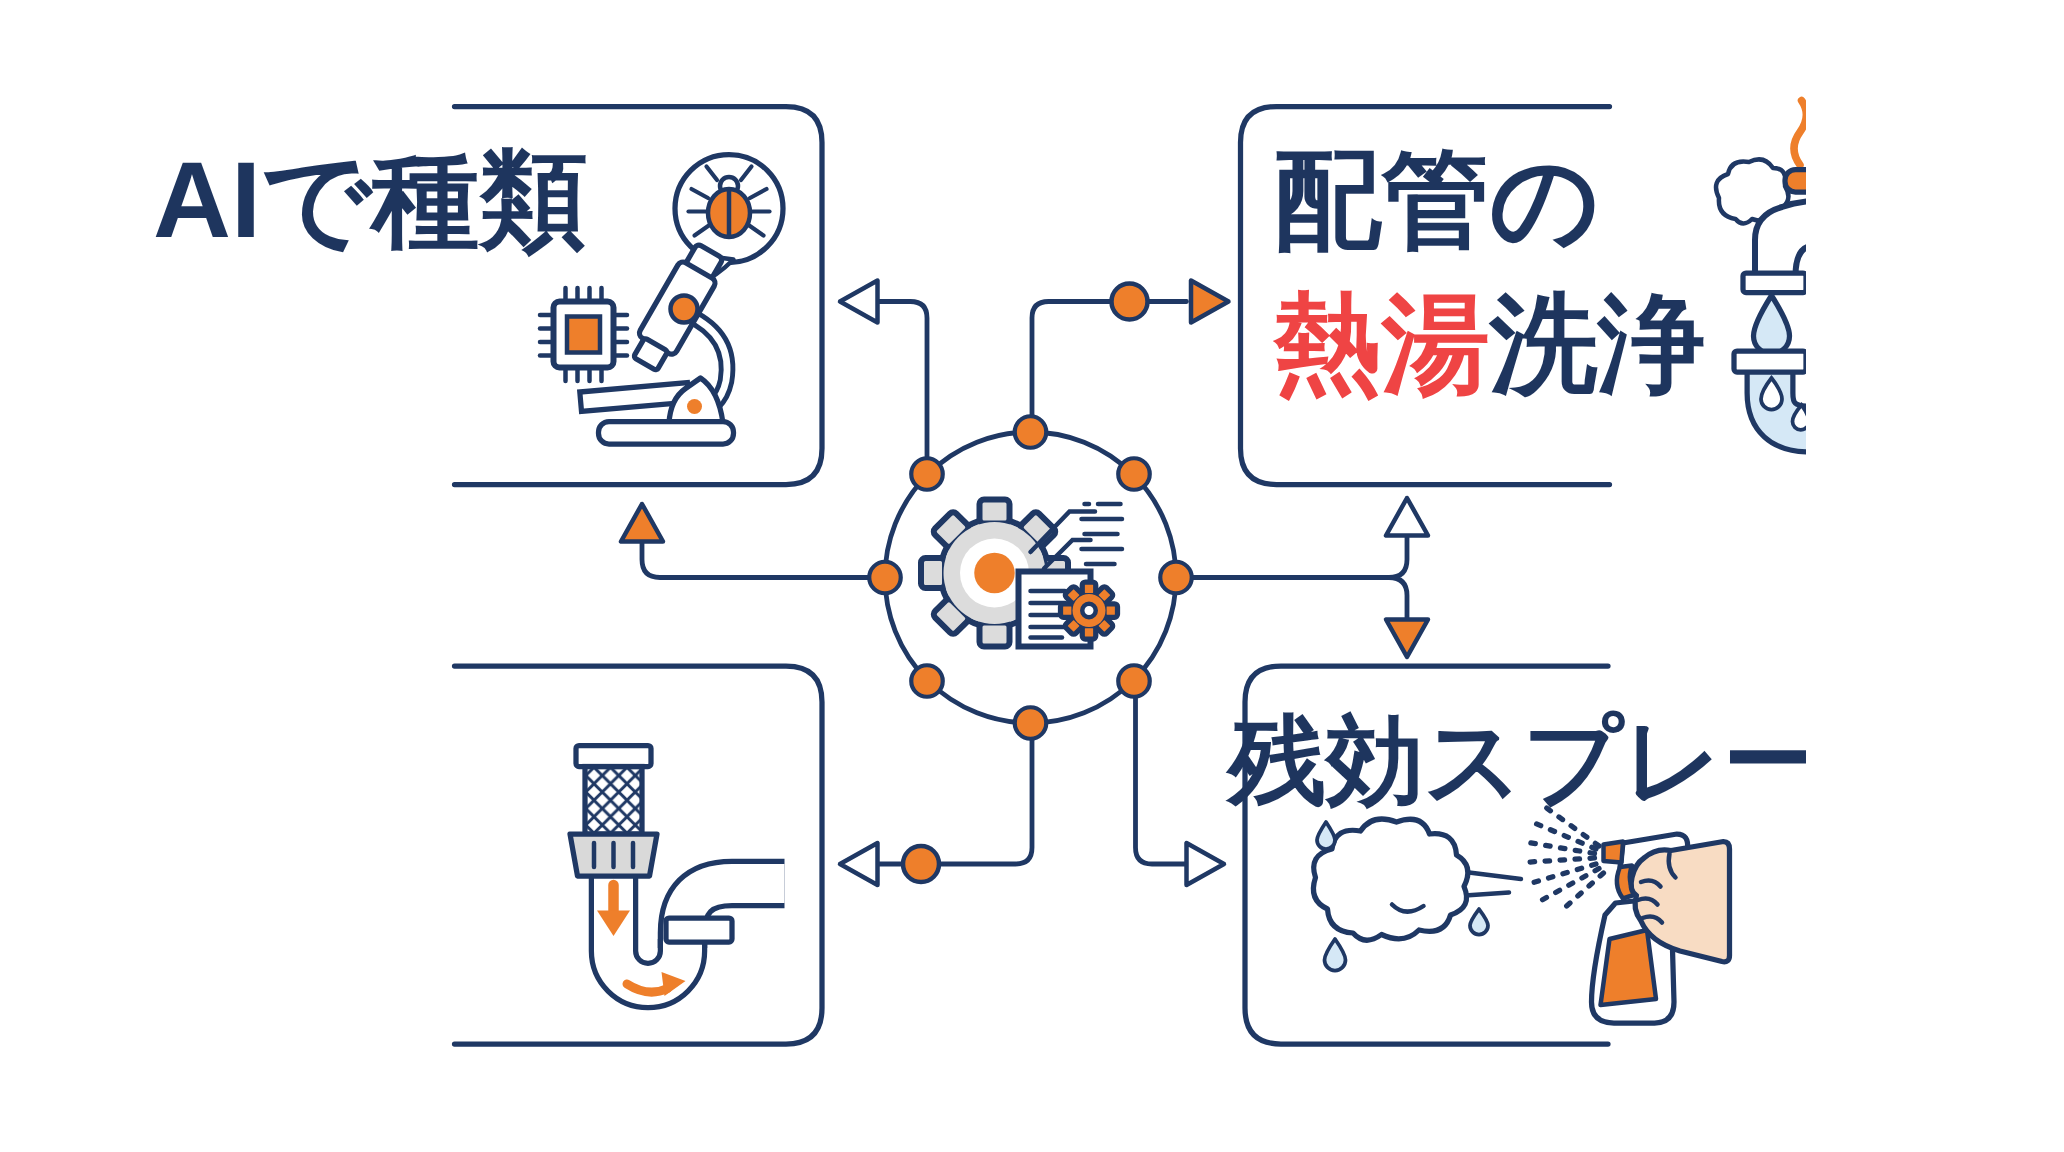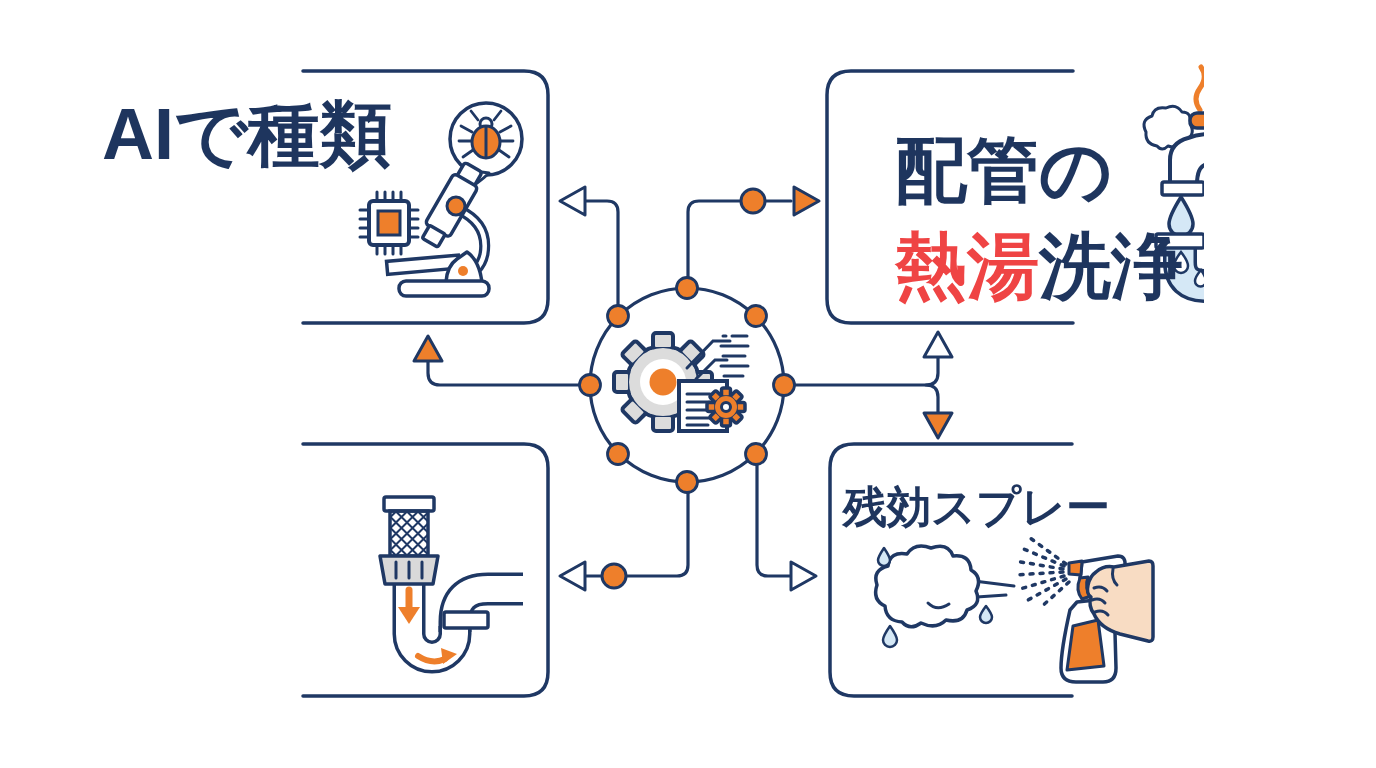--- a/index.html
+++ b/index.html
@@ -8,23 +8,23 @@
     background:#ffffff;
     font-family:"Liberation Sans","DejaVu Sans",sans-serif;
   }
   .art{position:absolute;left:0;top:0;width:1376px;height:768px;}
   .title{
     position:absolute;font-weight:900;color:#1e355e;
     font-size:72px;line-height:96px;letter-spacing:0px;white-space:nowrap;
   }
   .title .hot{color:#ef4444;}
   .title-tl{left:102px;top:86px;}
-  .title-tr{left:895px;top:86px;margin-top:36px;}
+  .title-tr{left:849px;top:86px;}
   .title-bl{left:102px;top:482px;}
-  .title-br{left:843px;top:462px;font-size:44px;line-height:90px;}
+  .title-br{left:819px;top:462px;font-size:65px;line-height:90px;}
 </style>
 </head>
 <body>
 
 <div class="canvas">
 
   <svg class="art" viewBox="0 0 1376 768" xmlns="http://www.w3.org/2000/svg">
     <defs>
       <pattern id="mesh" width="11" height="11" patternUnits="userSpaceOnUse">
         <path d="M0,5.5 L5.5,0 L11,5.5 L5.5,11 Z" fill="none" stroke="#1f3864" stroke-width="2"></path>

